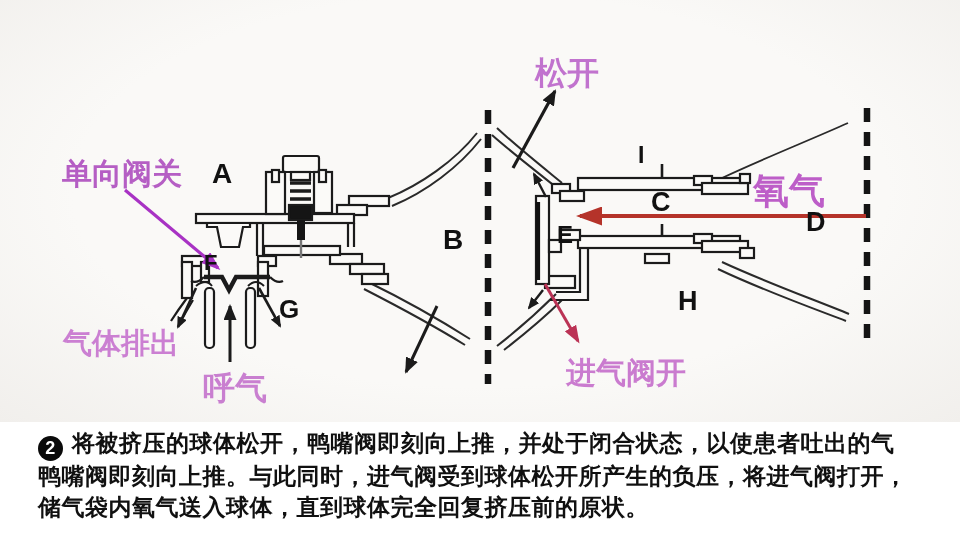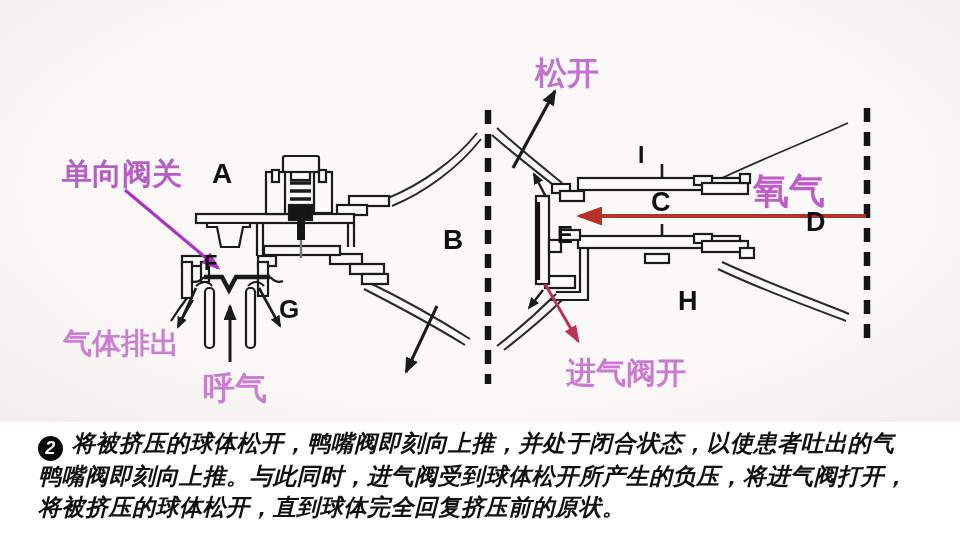--- a/index.html
+++ b/index.html
@@ -4,21 +4,21 @@
 <style>
   html,body{margin:0;padding:0;background:#ffffff;width:960px;height:540px;overflow:hidden;}
   .stage{position:relative;width:960px;height:540px;font-family:"Liberation Sans","DejaVu Sans",sans-serif;}
   .diagram-wrap{position:absolute;left:0;top:0;width:960px;height:422px;
     background:radial-gradient(ellipse at 50% 45%, #faf9f7 60%, #f1efec 100%);}
   svg{display:block;}
   .caption{position:absolute;left:0;top:422px;width:960px;height:118px;background:#ffffff;
     color:#101010;font-family:"Liberation Serif","DejaVu Serif",serif;
     font-size:23px;line-height:31px;padding:6px 20px 0 38px;box-sizing:border-box;
     font-weight:600;letter-spacing:0.5px;}
-  .cap-line{white-space:nowrap;font-style:italic;}
+  .cap-line{white-space:nowrap;}
   .step-badge{display:inline-block;width:25px;height:25px;border-radius:50%;background:#0a0a0a;
     color:#ffffff;font-family:"Liberation Sans","DejaVu Sans",sans-serif;font-weight:bold;
     font-size:18px;line-height:25px;text-align:center;vertical-align:-3px;margin-right:9px;}
   text.letter{font-family:"Liberation Sans","DejaVu Sans",sans-serif;font-weight:bold;fill:#111111;}
   text.pink{font-family:"Liberation Sans","DejaVu Sans",sans-serif;font-weight:bold;}
 </style>
 </head>
 <body>
 
 <div class="stage">
@@ -165,15 +165,15 @@
         <text class="pink" x="566" y="383" font-size="30" fill="#ca7bcf">进气阀开</text>
       </g>
     </svg>
   </div>
 
   <div class="caption">
     <div class="cap-line">
       <span class="step-badge"><span>2</span></span><span>将被挤压的球体松开，鸭嘴阀即刻向上推，并处于闭合状态，以使患者吐出的气</span>
     </div>
     <div class="cap-line">鸭嘴阀即刻向上推。与此同时，进气阀受到球体松开所产生的负压，将进气阀打开，</div>
-    <div class="cap-line">将被挤压的球体松开，直到球体完全回复挤压前的原状。</div>
+    <div class="cap-line">储气袋内氧气送入球体，直到球体完全回复挤压前的原状。</div>
   </div>
 </div>
 
 </body></html>

